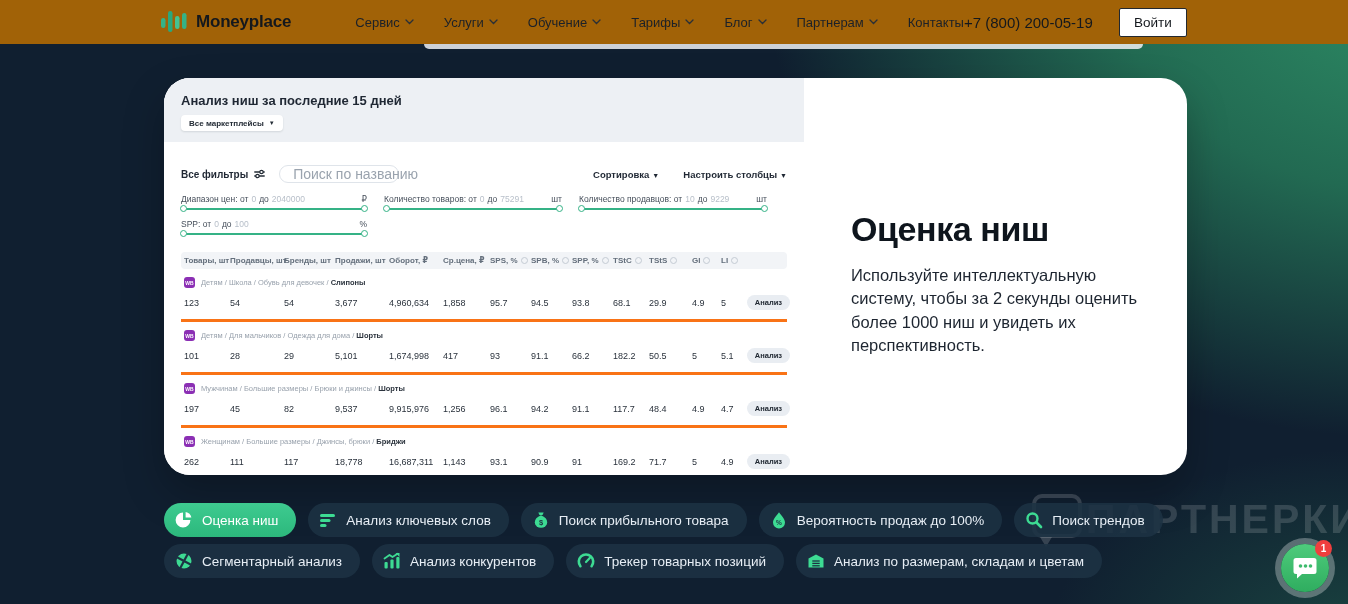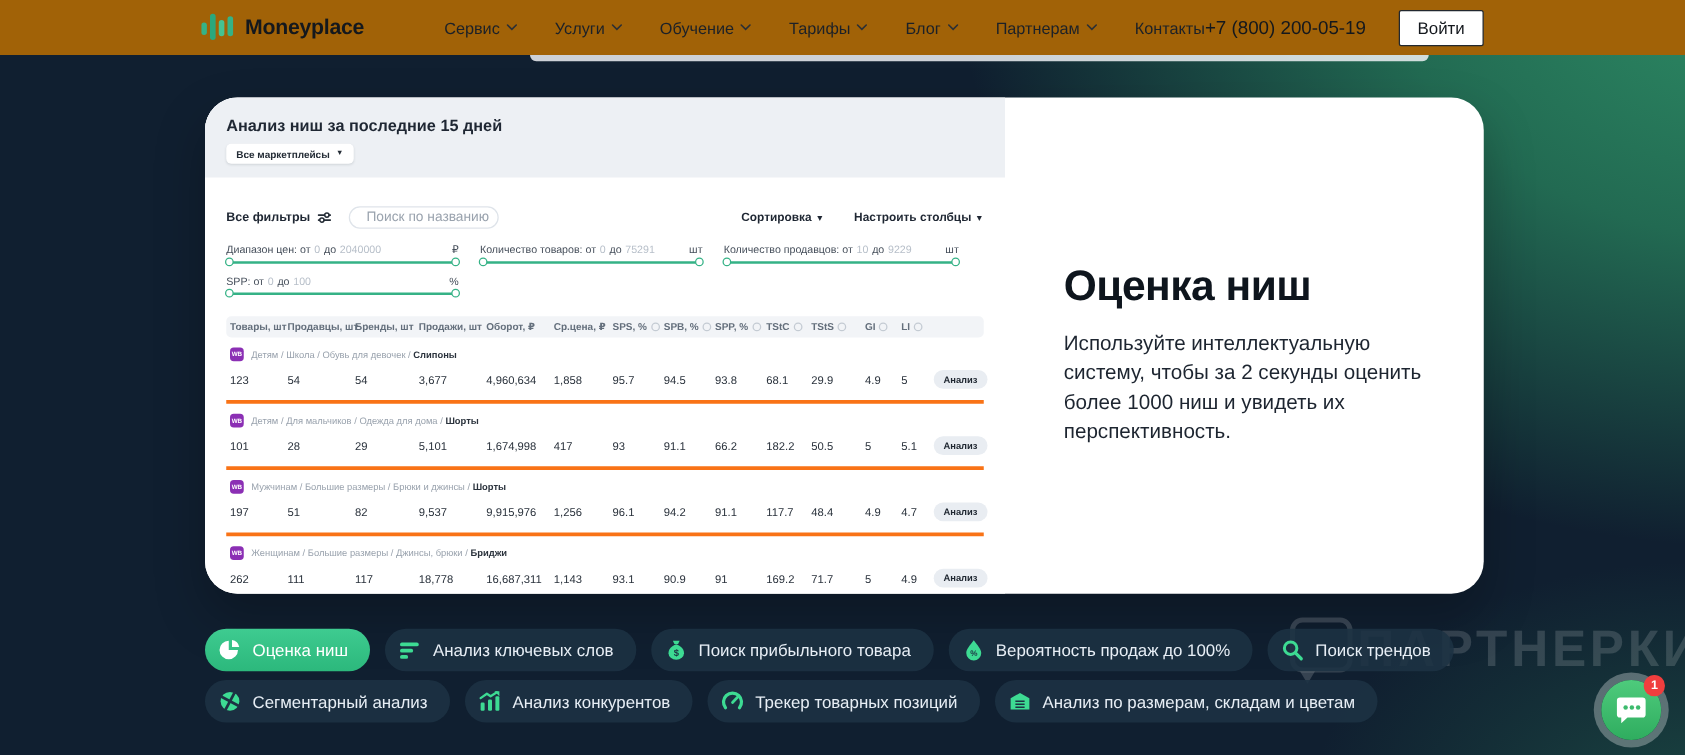--- a/index.html
+++ b/index.html
@@ -48,21 +48,21 @@
                  background:#fff; border-radius:4px; padding:2px 8px; font-size:8px; font-weight:700;
                  color:#242c36; box-shadow:0 1px 2px rgba(20,30,45,0.12); cursor:pointer; }
   .mp-dropdown .caret { font-size:6px; color:#242c36; }
   .shot-body { padding:0 17px; }
 
   .toolbar { display:flex; align-items:center; margin-top:23px; height:18px; }
   .tb-filters { display:flex; align-items:center; gap:6px; font-size:10px; font-weight:700;
                 color:#1f2733; cursor:pointer; white-space:nowrap; }
   .tb-search { display:flex; align-items:center; gap:5px; margin-left:14px; width:120px; height:18px;
                border:1px solid #dfe4ea; border-radius:9px; padding:0 8px; background:#fff; cursor:text; }
-  .tb-search span { font-size:11px; color:#9aa3ae; white-space:nowrap; }
+  .tb-search span { font-size:14px; color:#9aa3ae; white-space:nowrap; }
   .tb-right { margin-left:auto; display:flex; align-items:center; gap:24px; }
   .tb-link { font-size:9.5px; font-weight:700; color:#1f2733; cursor:pointer; white-space:nowrap; }
   .tb-link .caret { font-size:7px; margin-left:3px; }
 
   .ranges { margin-top:11px; display:grid; grid-template-columns:186px 178px 188px; column-gap:17px; row-gap:9px; }
   .range { position:relative; display:flex; align-items:baseline; gap:3px; padding-bottom:4px;
            border-bottom:2px solid #35b286; font-size:8.5px; cursor:pointer; }
   .range .lbl { color:#454e5a; white-space:nowrap; }
   .range .val { color:#b7bfc9; }
   .range .unit { margin-left:auto; color:#454e5a; }
@@ -341,21 +341,21 @@
                     <button class="analyze-btn">Анализ</button>
                   </div>
   </div>
                 <div class="trow">
     <div class="cat">
       <span class="wb-badge">WB</span>
       <span class="cat-path"><span>Мужчинам</span> / <span>Большие размеры</span> / <span>Брюки и джинсы</span> / <b>Шорты</b></span>
     </div>
     <div class="cells">
                     <div>197</div>
-                    <div>51</div>
+                    <div>45</div>
                     <div>82</div>
                     <div>9,537</div>
                     <div>9,915,976</div>
                     <div>1,256</div>
                     <div>96.1</div>
                     <div>94.2</div>
                     <div>91.1</div>
                     <div>117.7</div>
                     <div>48.4</div>
                     <div>4.9</div>

